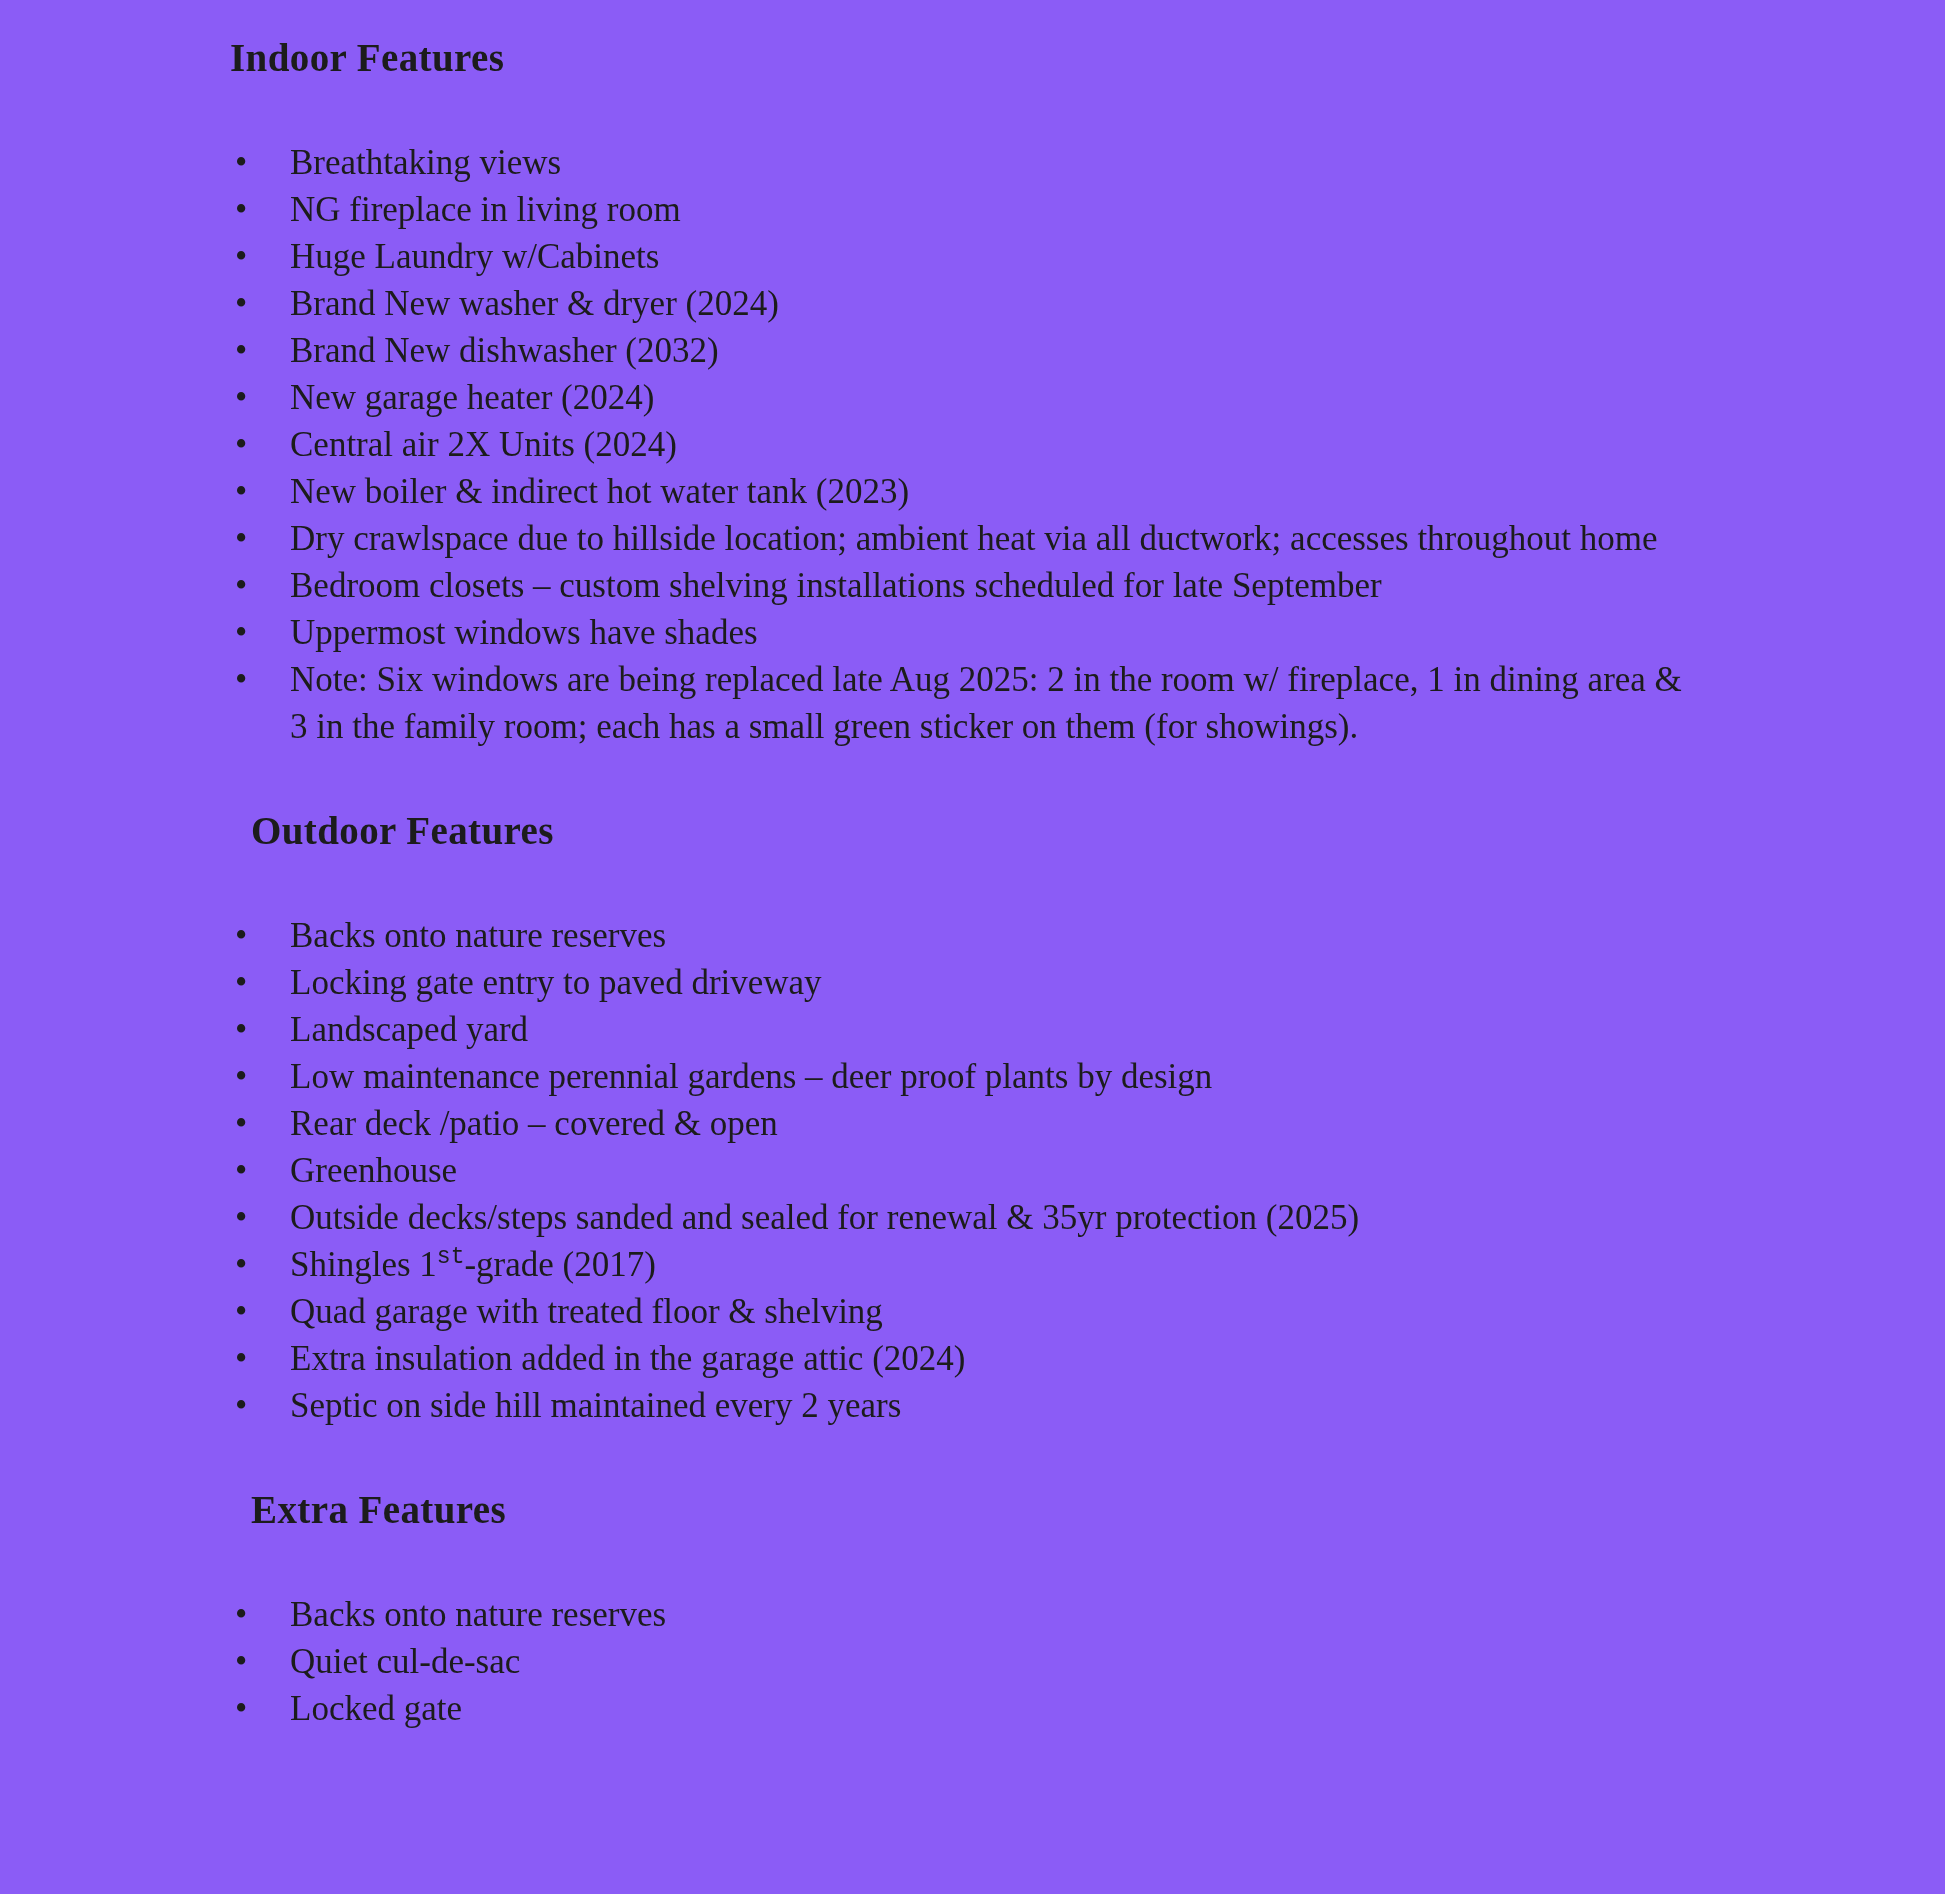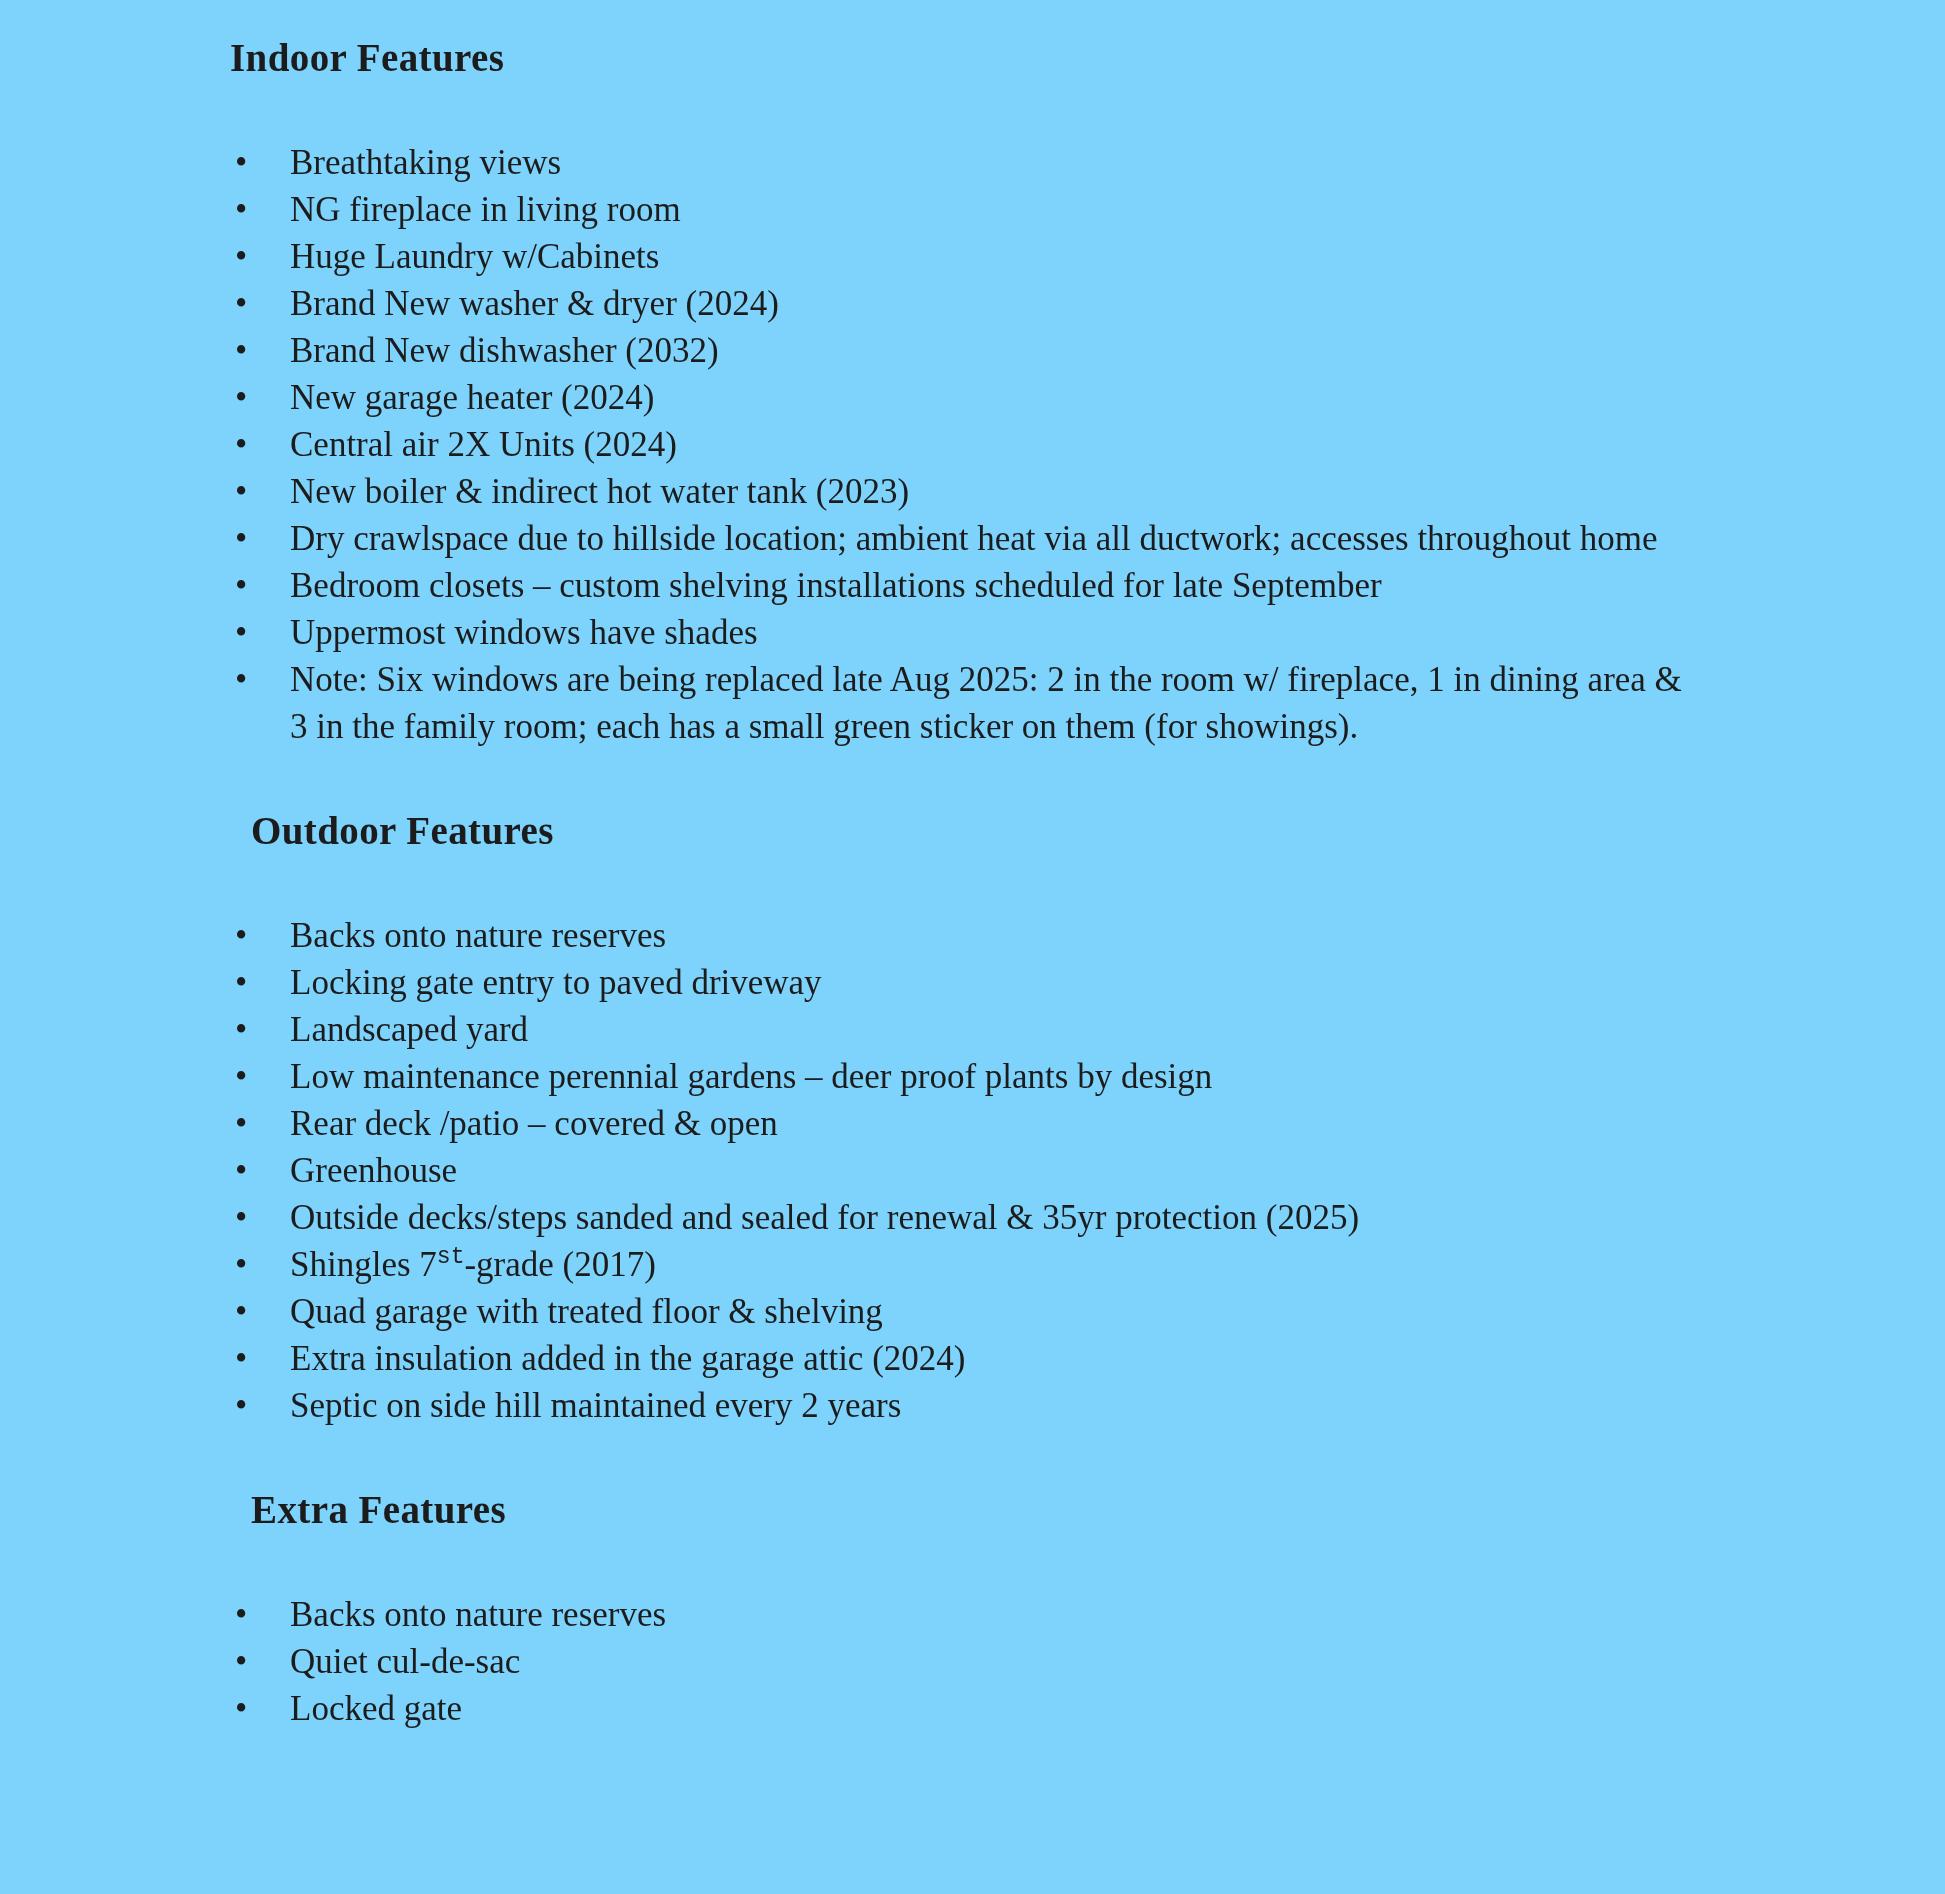--- a/index.html
+++ b/index.html
@@ -6,21 +6,21 @@
     margin: 0;
     padding: 0;
     background: #ffffff;
   }
   .page {
     position: relative;
     width: 1946px;
     height: 1895px;
     box-sizing: border-box;
     padding: 36px 230px 0 230px;
-    background: #7dd3fc;
+    background: #8b5cf6;
     color: #1c1c1c;
     font-family: "Liberation Serif", "DejaVu Serif", serif;
     overflow: hidden;
   }
   h2.section-heading {
     margin: 0;
     font-size: 39px;
     line-height: 44px;
     font-weight: bold;
     color: #1c1c1c;
@@ -86,21 +86,21 @@
     <h2 class="section-heading">Outdoor Features</h2>
     <ul class="feature-list">
       <li>Backs onto nature reserves</li>
       <li>Locking gate entry to paved driveway</li>
       <li>Landscaped yard</li>
       <li>Low maintenance perennial gardens – deer proof plants by design</li>
       <li>Rear deck /patio – covered &amp; open</li>
       <li>Greenhouse</li>
       <li>Outside decks/steps sanded and sealed for renewal &amp; 35yr protection (2025)</li>
       <li>
-        <span>Shingles 7</span><sup class="ordinal">st</sup><span>-grade (2017)</span>
+        <span>Shingles 1</span><sup class="ordinal">st</sup><span>-grade (2017)</span>
       </li>
       <li>Quad garage with treated floor &amp; shelving</li>
       <li>Extra insulation added in the garage attic (2024)</li>
       <li>Septic on side hill maintained every 2 years</li>
     </ul>
   </section>
 
   <section>
     <h2 class="section-heading">Extra Features</h2>
     <ul class="feature-list">

